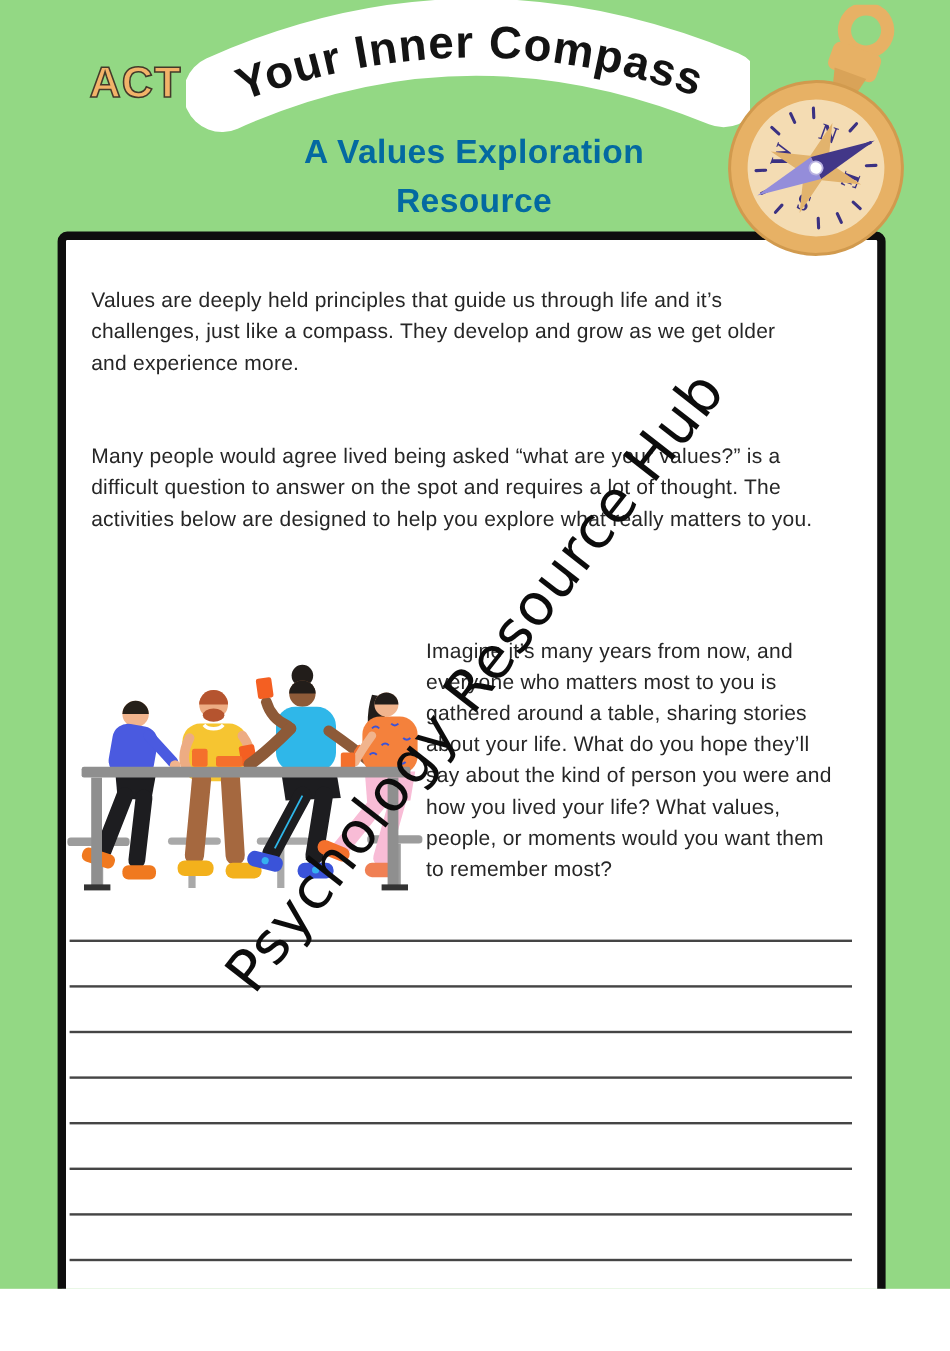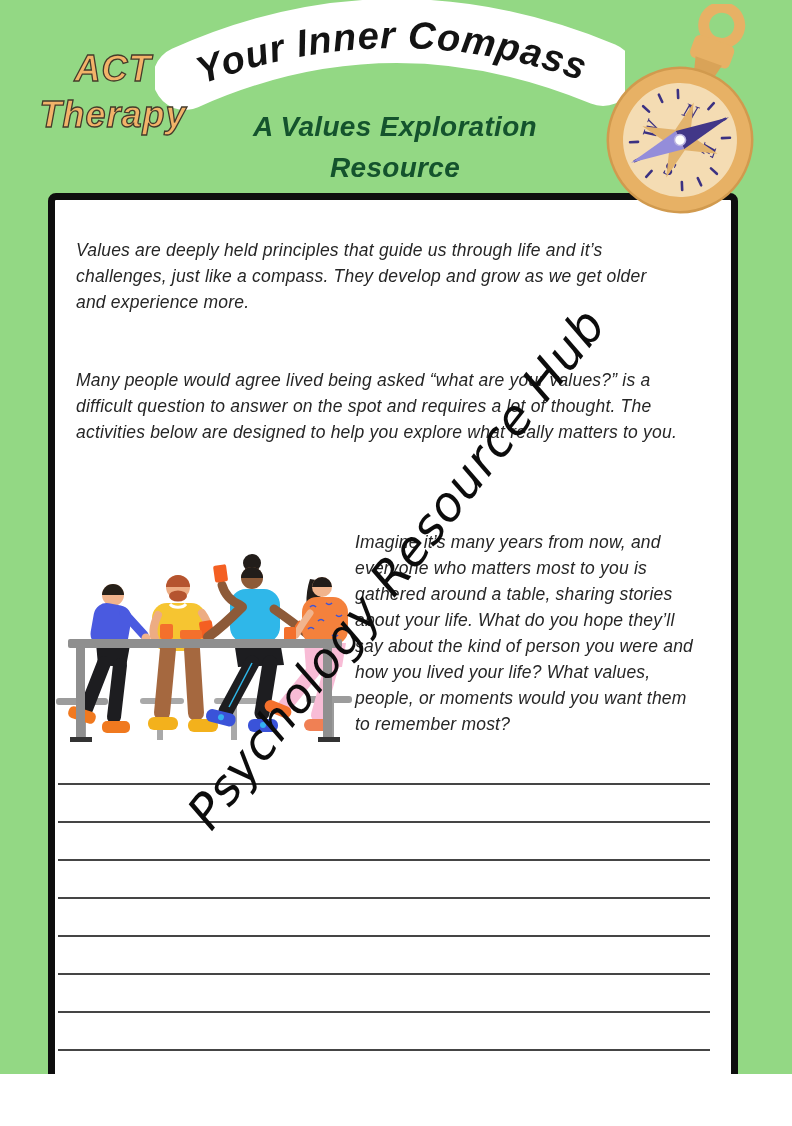--- a/index.html
+++ b/index.html
@@ -3,21 +3,20 @@
 <meta charset="utf-8">
 <style>
   html,body{margin:0;padding:0;}
   .page{
     position:relative;
     width:792px;height:1074px;
     background:#93d884;
     overflow:hidden;
     font-family:"Liberation Sans",sans-serif;
     color:#222;
-    font-style:italic;
   }
   
   .brand{
     position:absolute;left:18px;top:46px;width:190px;
     text-align:center;z-index:3;
   }
   .brand-line{
     font-size:36px;font-weight:700;letter-spacing:1px;
     color:#f2b369;
     -webkit-text-stroke:1.3px #433a2a;
@@ -26,21 +25,21 @@
   
   .arch{position:absolute;left:155px;top:0px;width:470px;height:140px;z-index:2;}
   .arch text{
     font-family:"Liberation Sans",sans-serif;
     font-weight:700;font-size:38px;fill:#131313;letter-spacing:1px;
   }
   
   .subtitle{
     position:absolute;left:170px;top:106px;width:450px;
     text-align:center;z-index:2;
-    font-size:28px;font-weight:700;color:#14532d;line-height:41px;
+    font-size:28px;font-weight:700;color:#0369a1;line-height:41px;
     letter-spacing:.3px;
   }
   
   .compass{position:absolute;left:596px;top:4px;width:170px;height:212px;z-index:5;}
   .compass .cardinal{
     font-family:"Liberation Serif",serif;font-weight:700;font-size:20px;fill:#3b3182;
     text-anchor:middle;
   }
   
   .card{
@@ -70,21 +69,20 @@
     font-size:48px;color:#0c0c0c;letter-spacing:1px;
   }
 </style>
 </head>
 <body>
 
 <div class="page">
 
   <div class="brand">
     <div class="brand-line">ACT</div>
-    <div class="brand-line">Therapy</div>
   </div>
 
   <svg class="arch" viewBox="0 0 470 140" aria-hidden="true">
     <defs>
       <path id="titleTextPath" d="M 18,96 Q 235,2 456,92" fill="none"></path>
     </defs>
     <path d="M 30,78 Q 235,-14 448,74" fill="none" stroke="#ffffff" stroke-width="64" stroke-linecap="round"></path>
     <text>
       <textPath href="#titleTextPath" startOffset="50%" text-anchor="middle">Your Inner Compass</textPath>
     </text>

